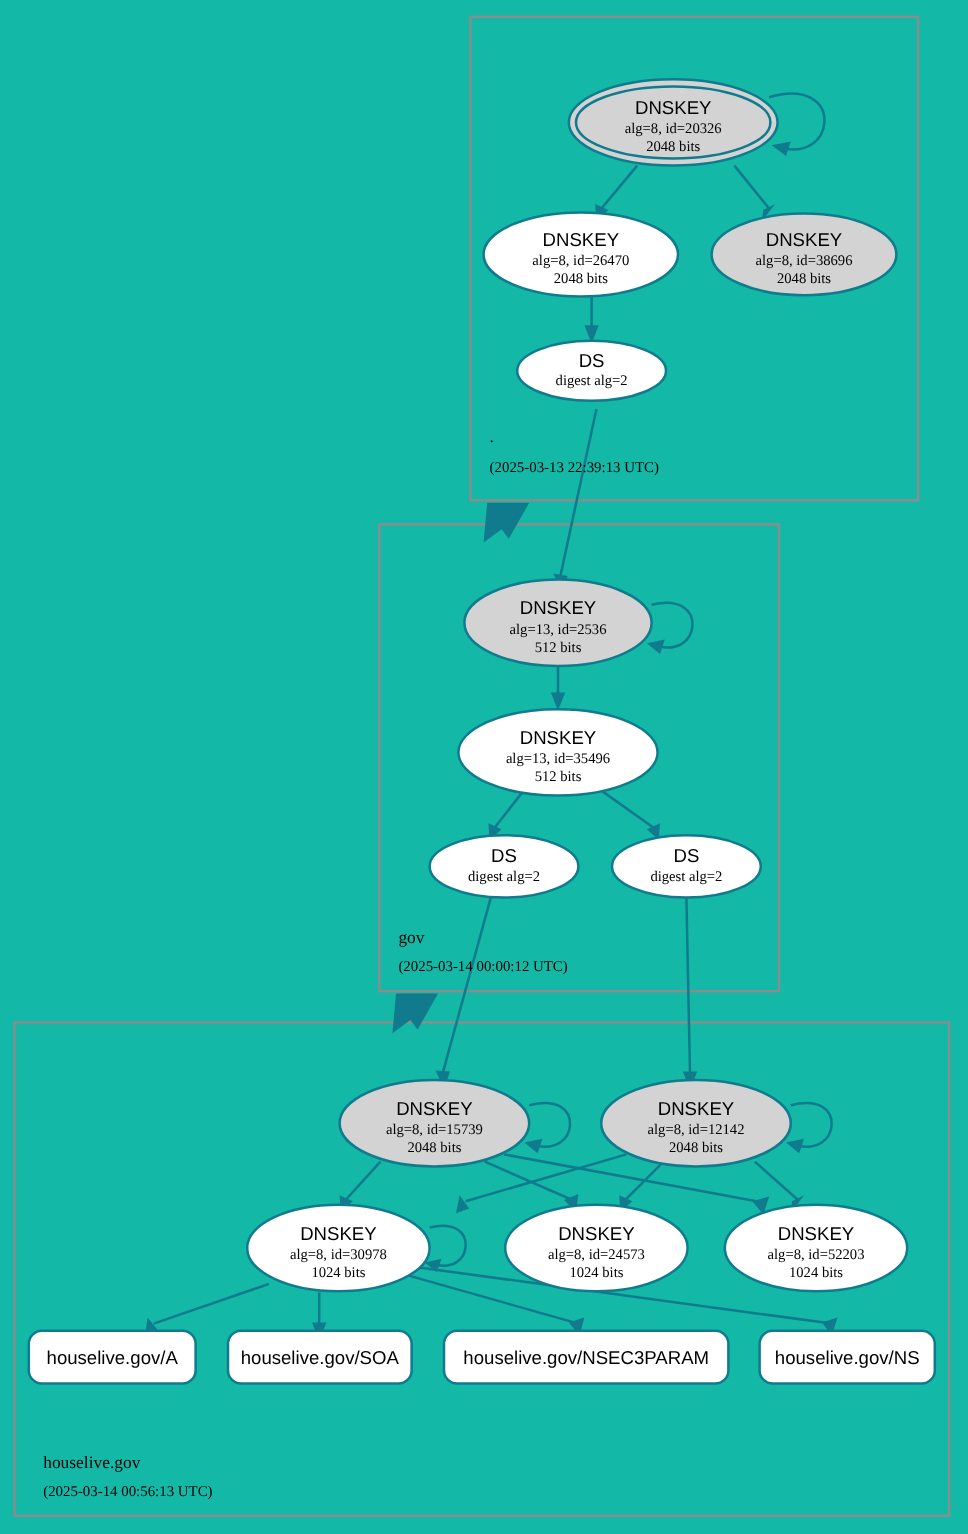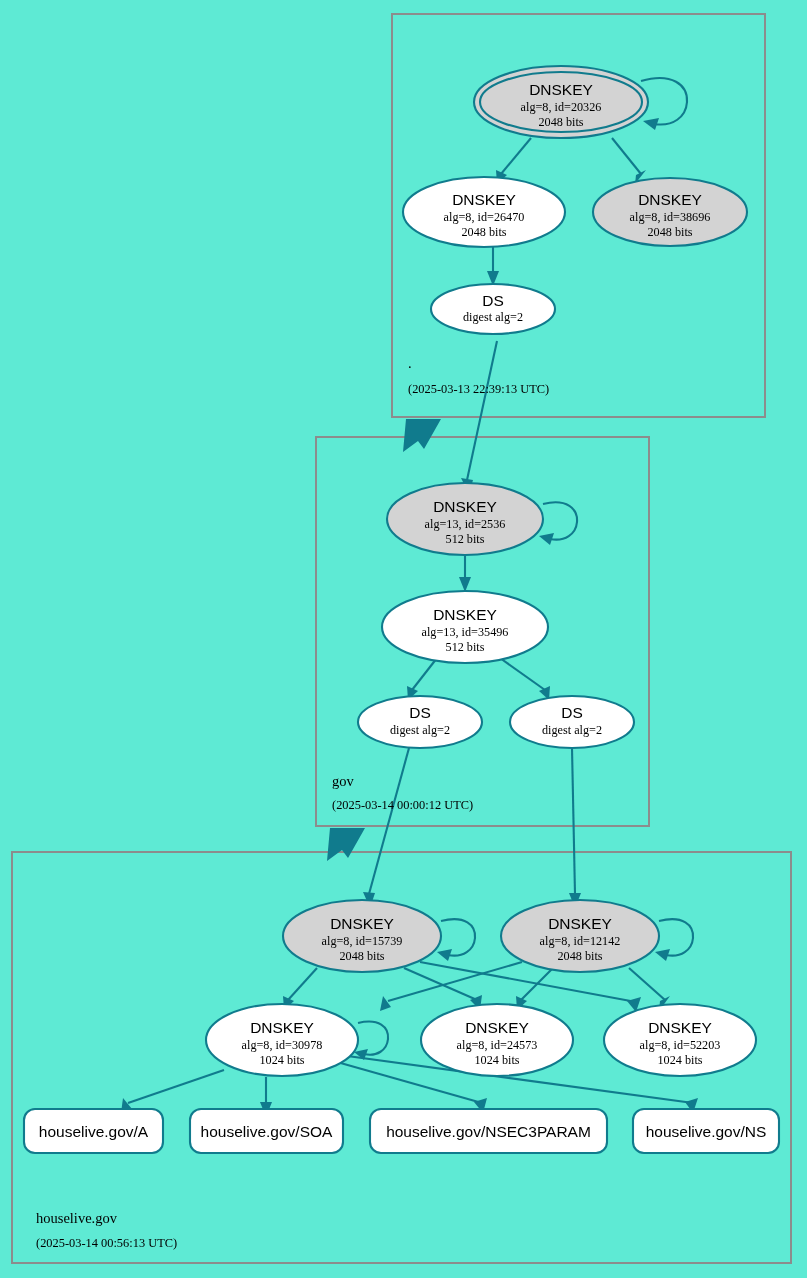--- a/index.html
+++ b/index.html
@@ -4,21 +4,21 @@
 <style>
   html, body {
     margin: 0;
     padding: 0;
     background: #ffffff;
   }
   #canvas {
     position: relative;
     width: 807px;
     height: 1278px;
-    background: #5eead4;
+    background: #14b8a6;
     font-family: "Liberation Sans", sans-serif;
     overflow: hidden;
   }
   svg#graph {
     position: absolute;
     left: 0;
     top: 0;
     width: 807px;
     height: 1278px;
   }

